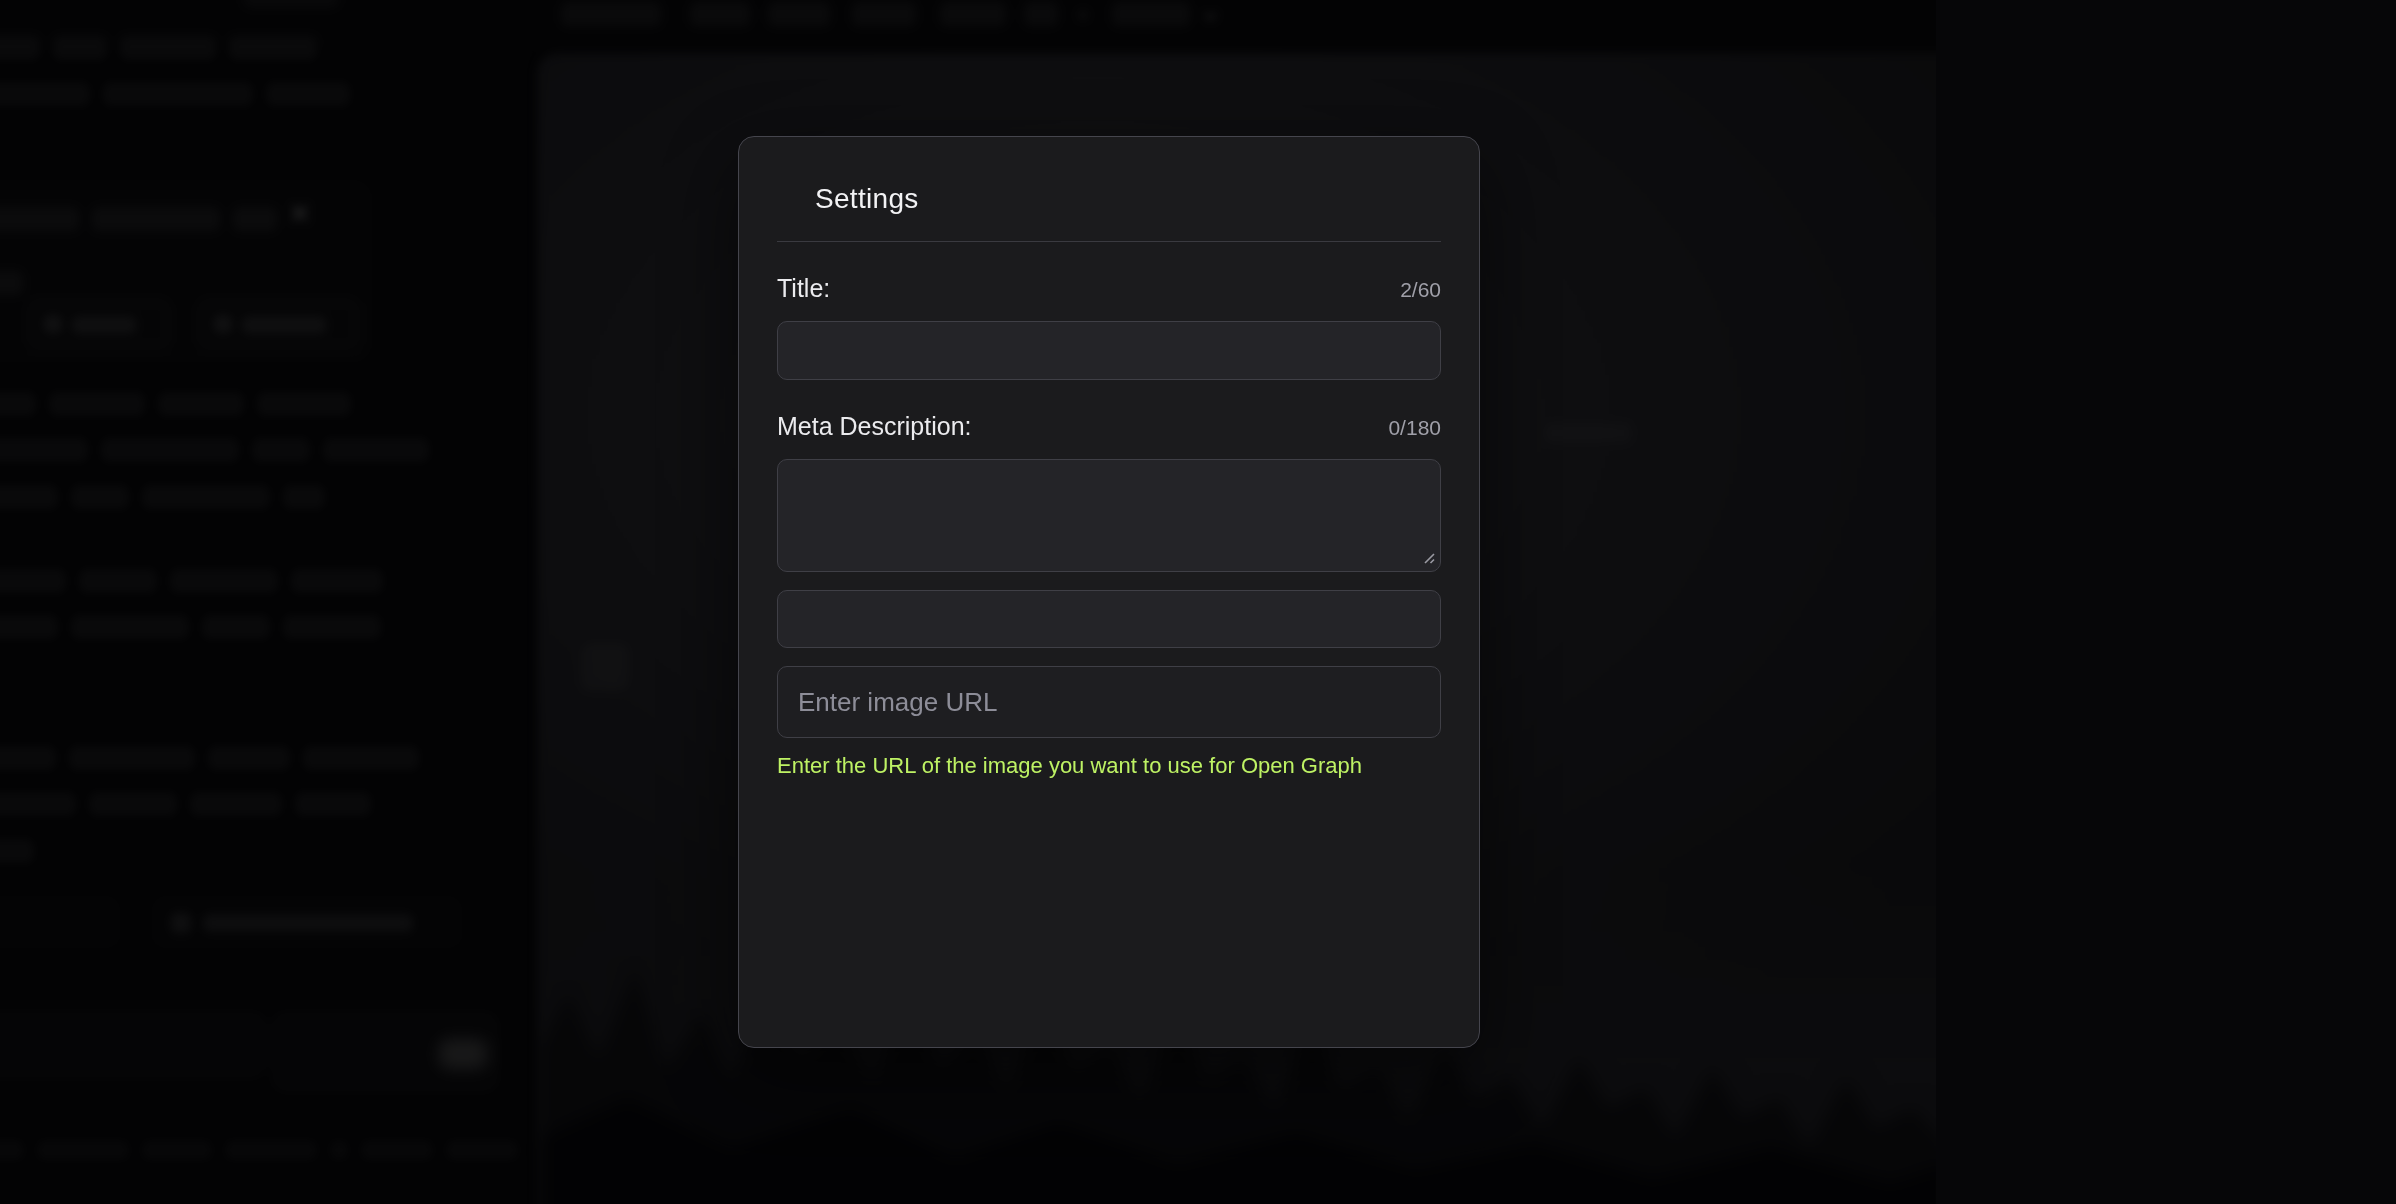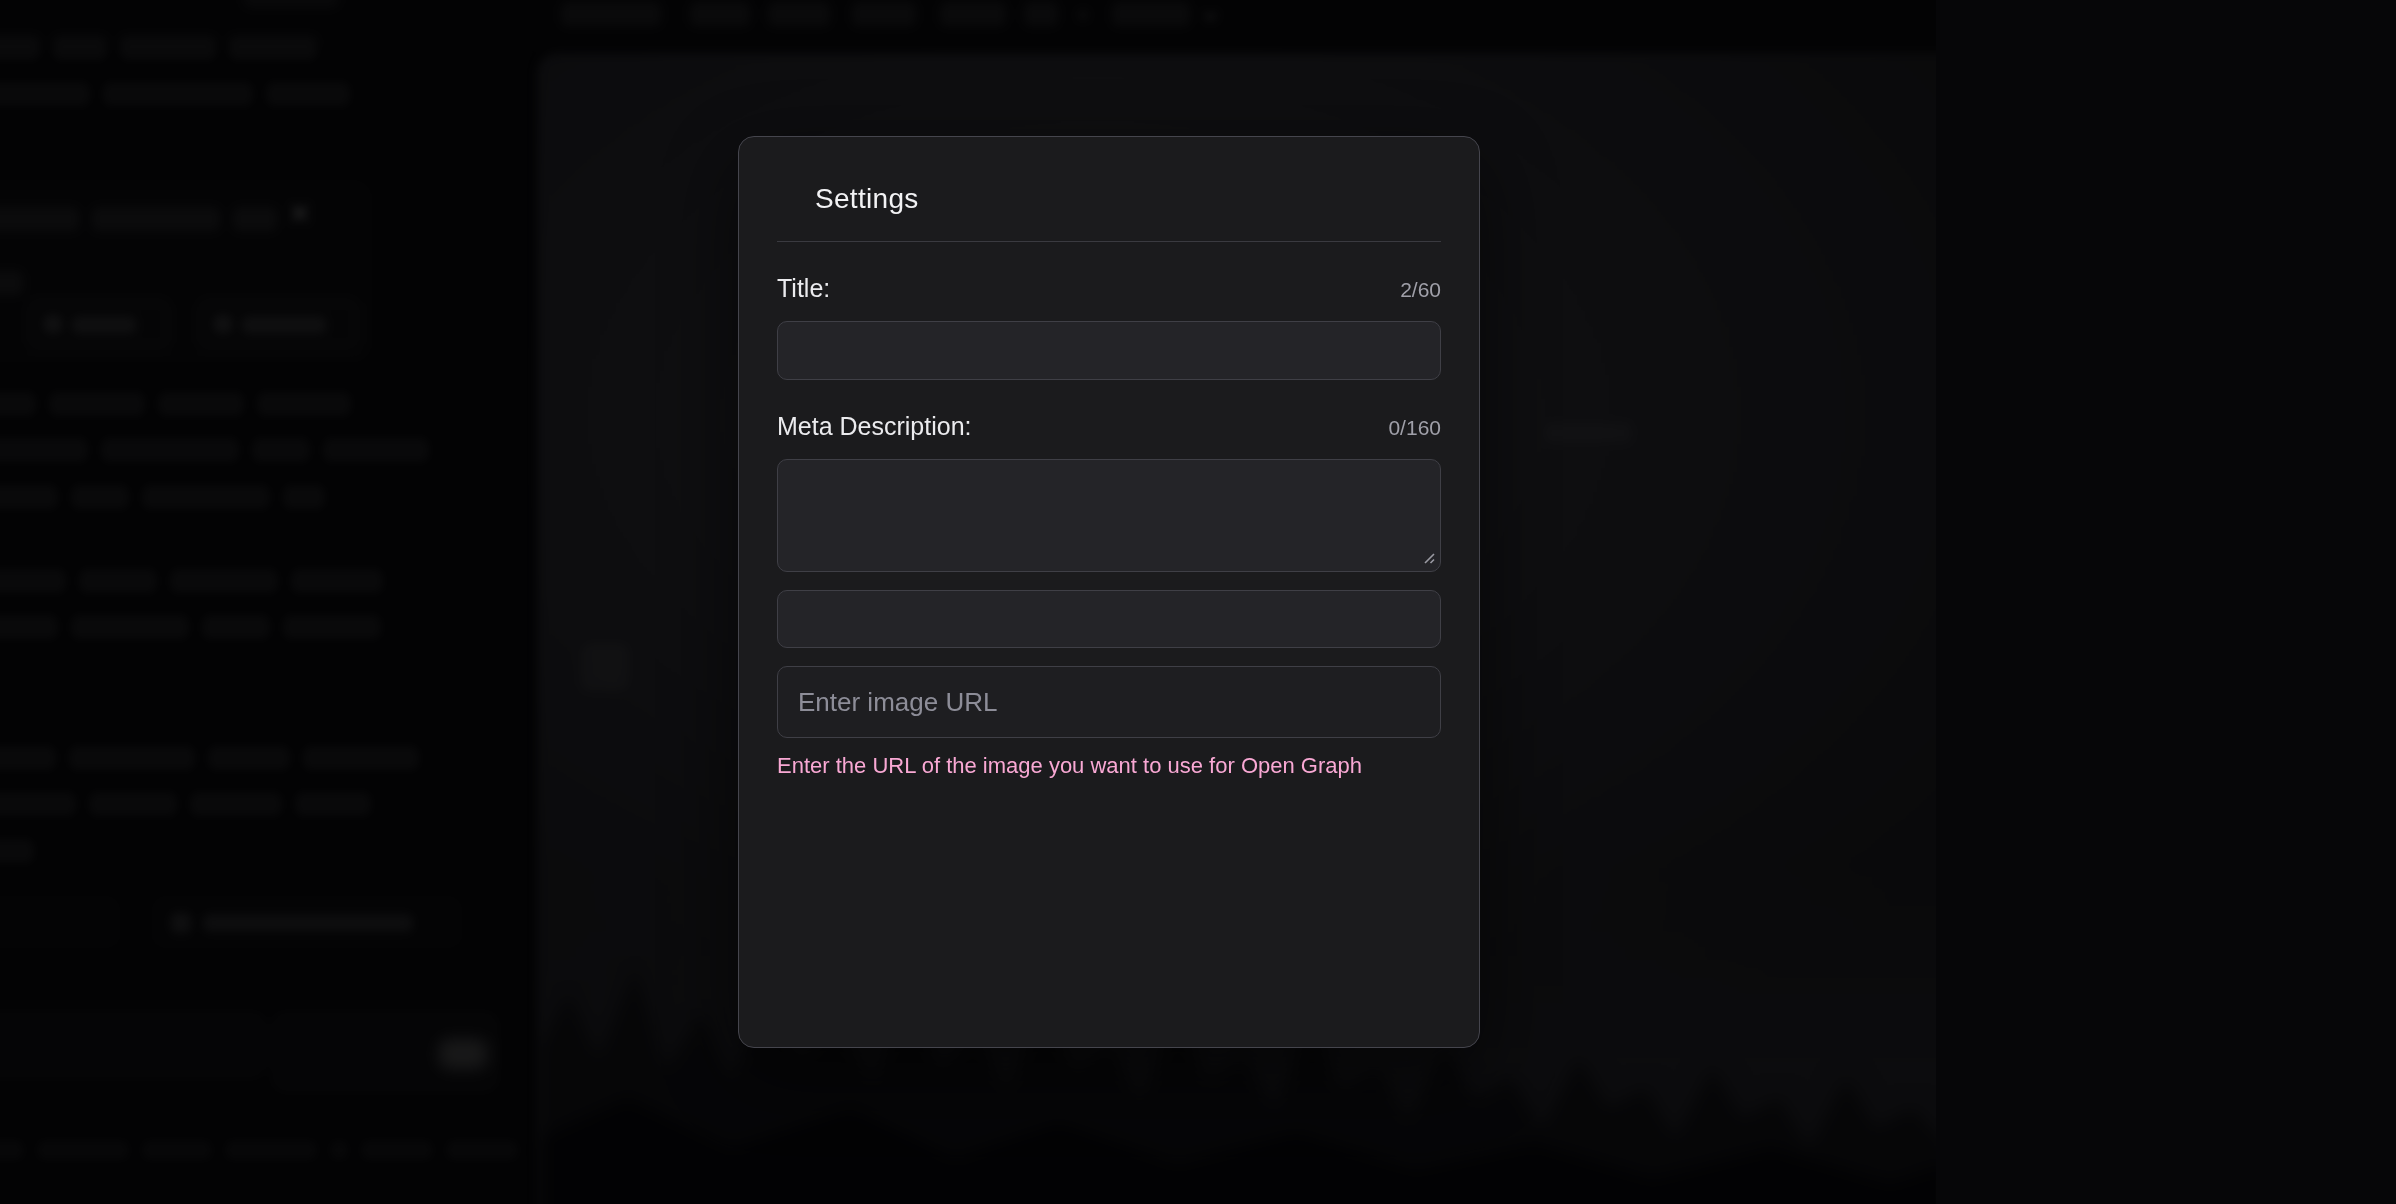--- a/index.html
+++ b/index.html
@@ -57,21 +57,21 @@
   .counter{font-size:21px;color:#a0a0a9;}
   .fld{width:100%;margin-top:18px;background:#242428;border:1px solid #3f3f46;border-radius:10px;
     color:#ededf0;font-size:24px;font-family:"Liberation Sans",sans-serif;padding:0 20px;outline:none;}
   .fld.single{height:59px;}
   .fld.single.author{height:58px;}
   .ta-wrap{position:relative;margin-top:18px;}
   .fld.area{display:block;margin-top:0;height:113px;resize:none;padding:14px 20px;}
   .ta-handle{position:absolute;right:5px;bottom:7px;pointer-events:none;}
   .fld.og{height:72px;background:#1e1e21;font-size:26px;}
   .fld.og::placeholder{color:#8d8d98;}
-  .helper{margin-top:15px;font-size:22px;color:#f9a8d4;}
+  .helper{margin-top:15px;font-size:22px;color:#bef264;}
   .footer{margin-top:auto;display:flex;justify-content:flex-end;gap:14px;}
   .btn{height:55px;border-radius:10px;border:1px solid #42424b;background:#1b1b1d;color:#f4f4f6;
     font-size:25px;font-family:"Liberation Sans",sans-serif;display:flex;align-items:center;justify-content:center;
     padding:0 30px;cursor:pointer;}
   .btn.apply{background:#28282d;border-color:#4b4b54;padding:0 32px;}
 </style>
 </head>
 <body>
 
 <div class="app">
@@ -212,21 +212,21 @@
     <div class="mdivider"></div>
 
     <div class="label-row">
       <label>Title:</label>
       <span class="counter">2/60</span>
     </div>
     <input class="fld single" type="text" value="" style="">
 
     <div class="label-row">
       <label>Meta Description:</label>
-      <span class="counter">0/160</span>
+      <span class="counter">0/180</span>
     </div>
     <div class="ta-wrap">
       <textarea class="fld area" style=""></textarea>
       <svg class="ta-handle" width="16" height="16">
         <path d="M14 5 L5 14 M14 10.5 L10.5 14" stroke="#9a9aa3" stroke-width="1.6" fill="none"></path>
       </svg>
     </div>
 
     <input class="fld single author" type="text" value="" style="">
 

